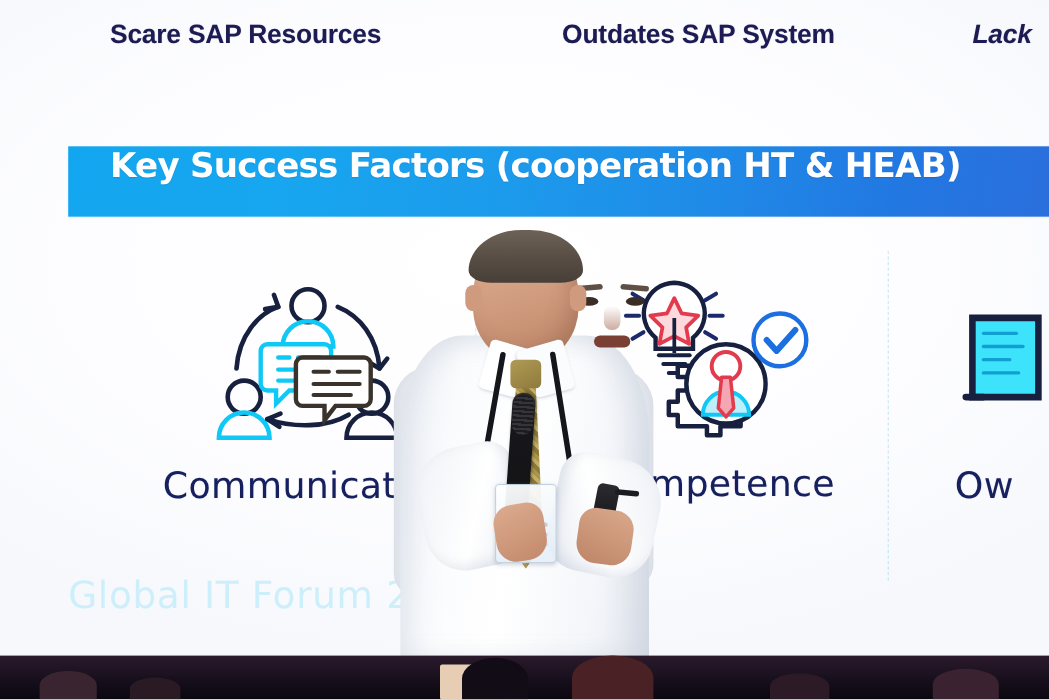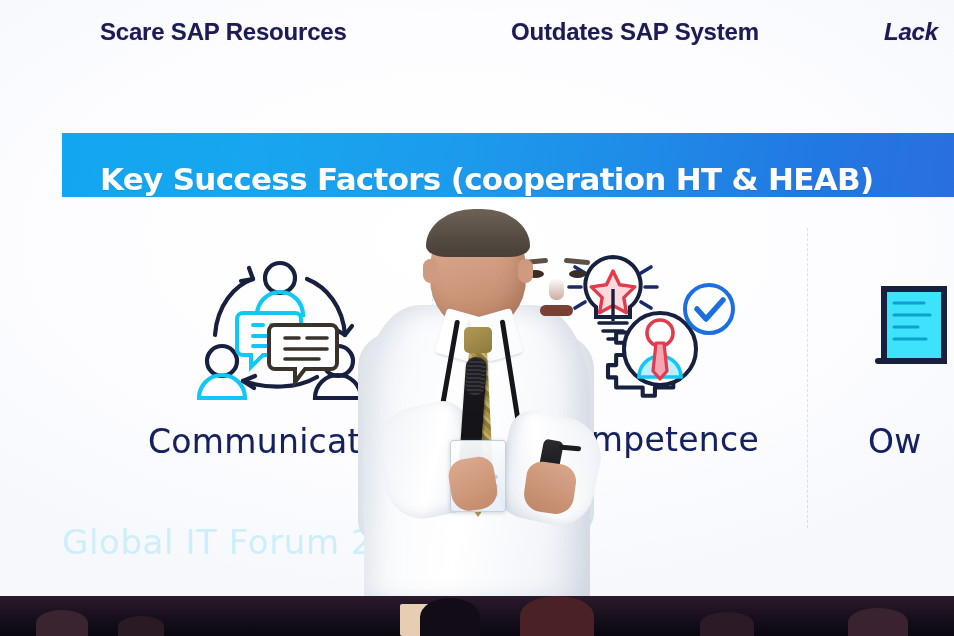--- a/index.html
+++ b/index.html
@@ -36,21 +36,21 @@
   
   .banner {
     position:absolute; left:62px; top:133px; width:892px; height:64px;
     background:linear-gradient(100deg,
        #13a6f0 0%,
        #17a6ef 22%,
        #1c9bec 44%,
        #1f8ce8 64%,
        #2278e2 84%,
        #2a6fdd 100%);
-    display:flex; align-items:flex-end;
+    display:flex; align-items:flex-start;
     box-shadow:0 1px 2px rgba(0,0,0,0.06);
   }
   .banner-title {
     margin-left:38px;
     color:#ffffff; font-size:31px; font-weight:bold;
     letter-spacing:-0.7px; white-space:nowrap;
     font-family:"DejaVu Sans", sans-serif;
     text-shadow:0 1px 1px rgba(0,0,0,0.10);
   }
 

